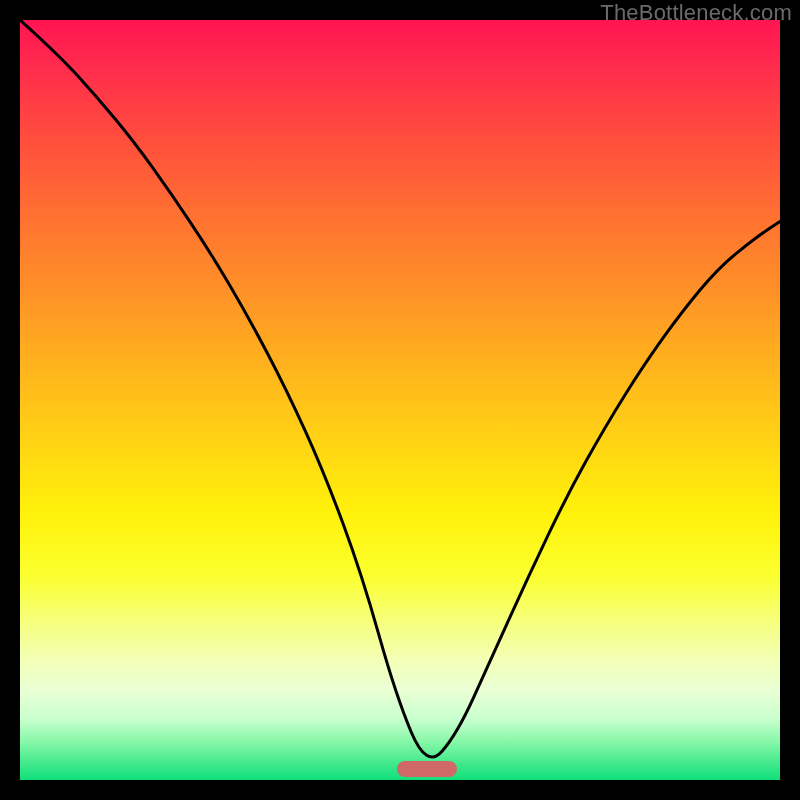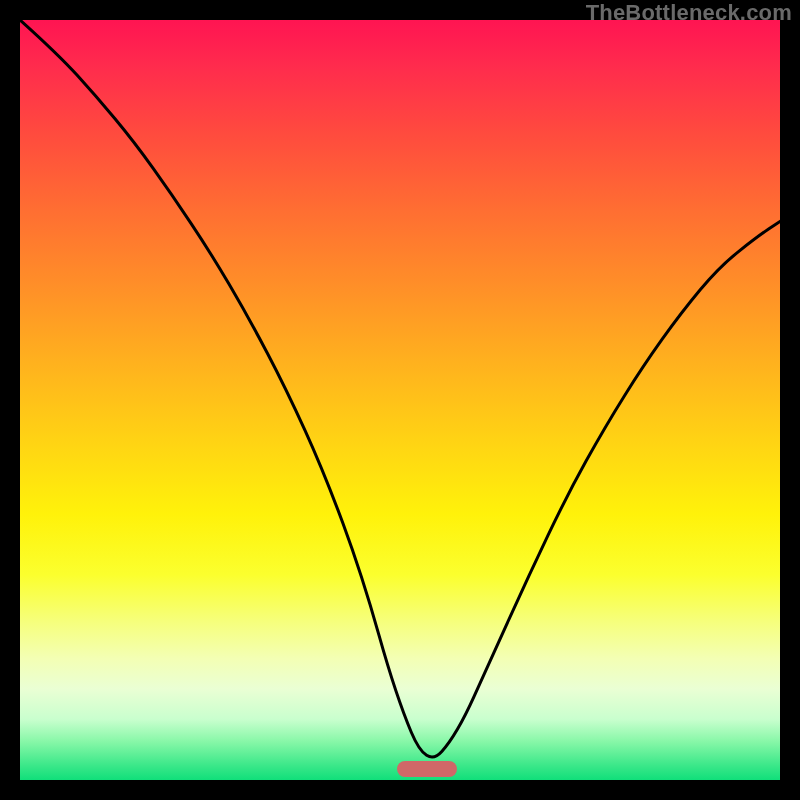--- a/index.html
+++ b/index.html
@@ -53,21 +53,21 @@
     position: absolute;
     left: 0;
     top: 0;
   }
   .watermark {
     position: absolute;
     top: 0px;
     right: 8px;
     color: #6a6a6a;
     font-size: 22px;
-    font-weight: 700;
+    font-weight: 400;
     letter-spacing: 0.2px;
     user-select: none;
   }
 </style>
 </head>
 <body>
 
 <div class="frame">
   <div class="plot">
     <div class="marker" id="marker" style="width: 60px; height: 16px; background: rgb(208, 104, 104); left: 376.6px; top: 740.6px;"></div>

